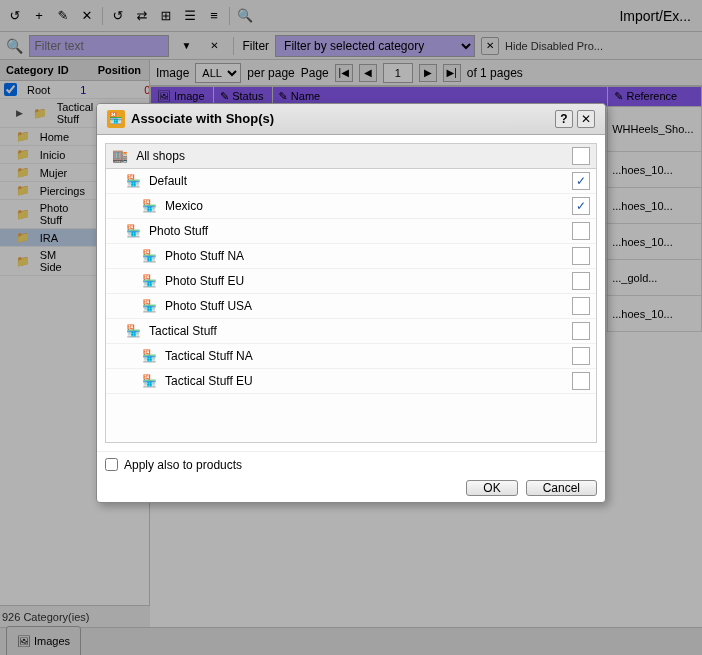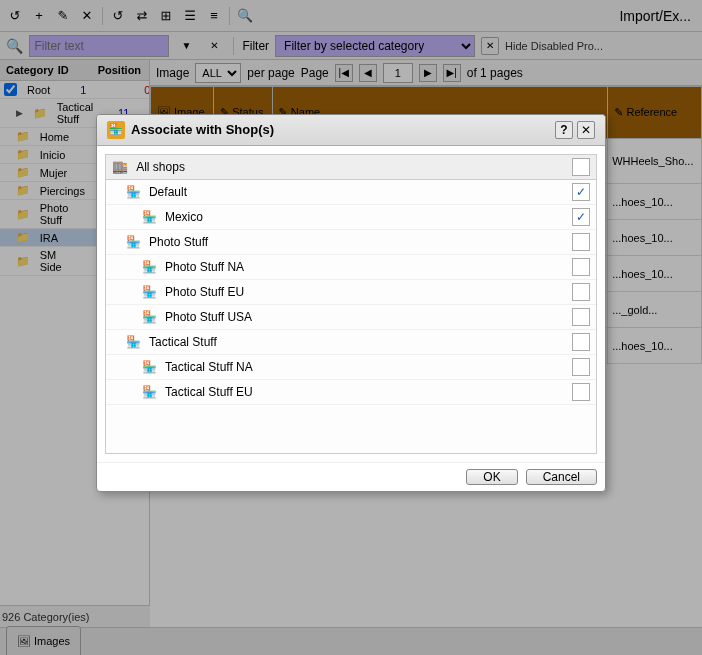--- a/index.html
+++ b/index.html
@@ -134,23 +134,23 @@
     .product-table {
       flex: 1;
       overflow: auto;
     }
     .product-table table {
       width: 100%;
       border-collapse: collapse;
       font-size: 11px;
     }
     .product-table th {
-      background: #a16207;
+      background: #8b5cf6;
       border: 1px solid #ccc;
-      padding: 19px 6px;
+      padding: 3px 6px;
       text-align: left;
       font-weight: normal;
       margin-top: 28px;
     }
     .product-table td {
       border: 1px solid #ddd;
       padding: 2px 4px;
       vertical-align: middle;
     }
     .product-row { height: 36px; }
@@ -637,19 +637,23 @@
             <span style="font-size:12px; margin-right:4px;">🏪</span>
             <span class="shop-name">Tactical Stuff EU</span>
           </div>
           <div class="shop-check-right"></div>
         </div>
 
       </div>
     </div>
 
     <div class="modal-footer">
+      <div class="apply-checkbox-row">
+        <input type="checkbox" class="apply-checkbox" style="">
+        <label class="apply-label">Apply also to products</label>
+      </div>
       <div class="modal-buttons">
         <button class="modal-btn ok-btn">OK</button>
         <button class="modal-btn">Cancel</button>
       </div>
     </div>
   </div>
 </div>
 
 </body></html>

